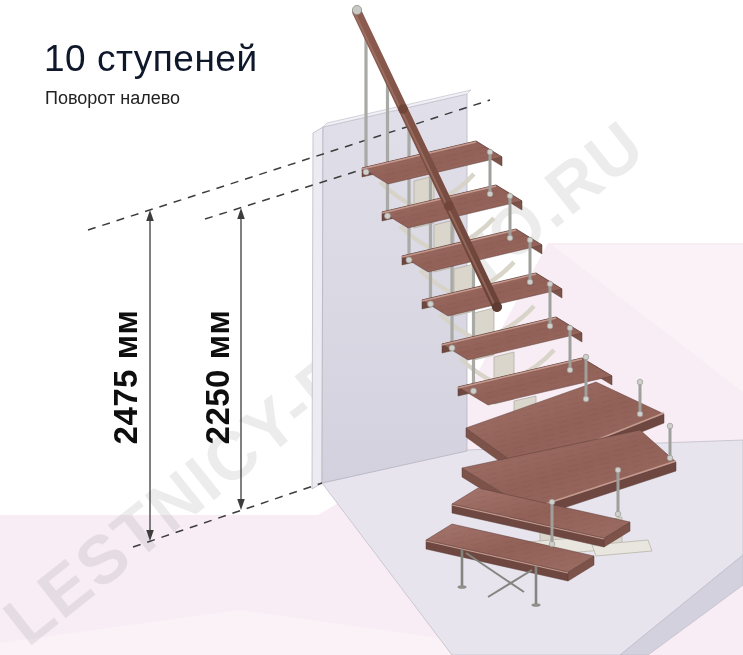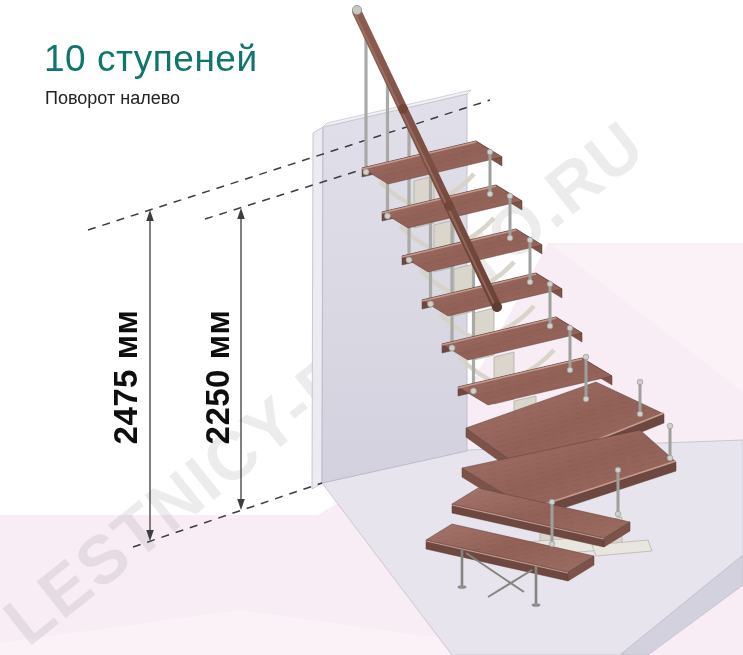--- a/index.html
+++ b/index.html
@@ -4,21 +4,21 @@
 <style>
   html,body { margin:0; padding:0; background:#ffffff; }
   .stage {
     position:relative; width:743px; height:655px; overflow:hidden;
     background:#ffffff;
     font-family:"Liberation Sans","DejaVu Sans",sans-serif;
   }
   .stage svg { position:absolute; left:0; top:0; }
   .title {
     position:absolute; left:44px; top:38px;
-    font-size:37px; color:#0f766e; letter-spacing:.5px; white-space:nowrap;
+    font-size:37px; color:#0f172a; letter-spacing:.5px; white-space:nowrap;
   }
   .subtitle {
     position:absolute; left:45px; top:88px;
     font-size:18px; color:#222; white-space:nowrap;
   }
   .dim-text { font-weight:bold; font-size:33px; letter-spacing:.5px; }
   .wm { font-weight:bold; font-size:68px; letter-spacing:2px; }
 </style>
 </head>
 <body>

